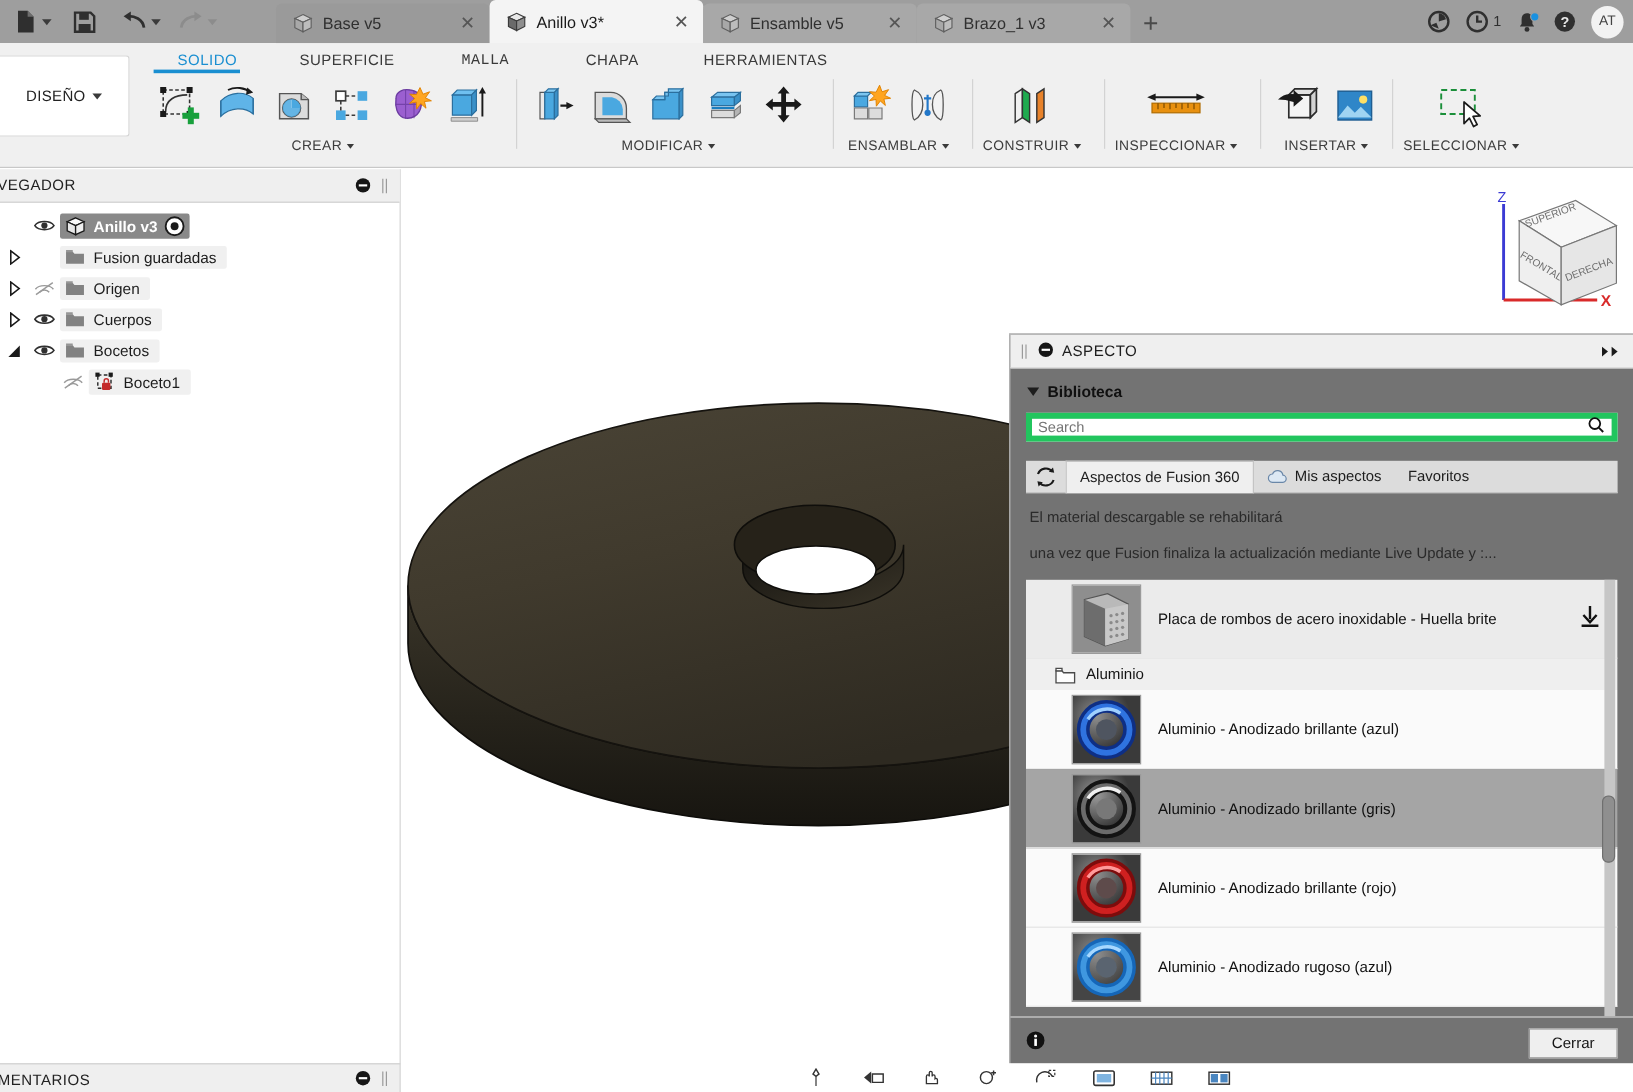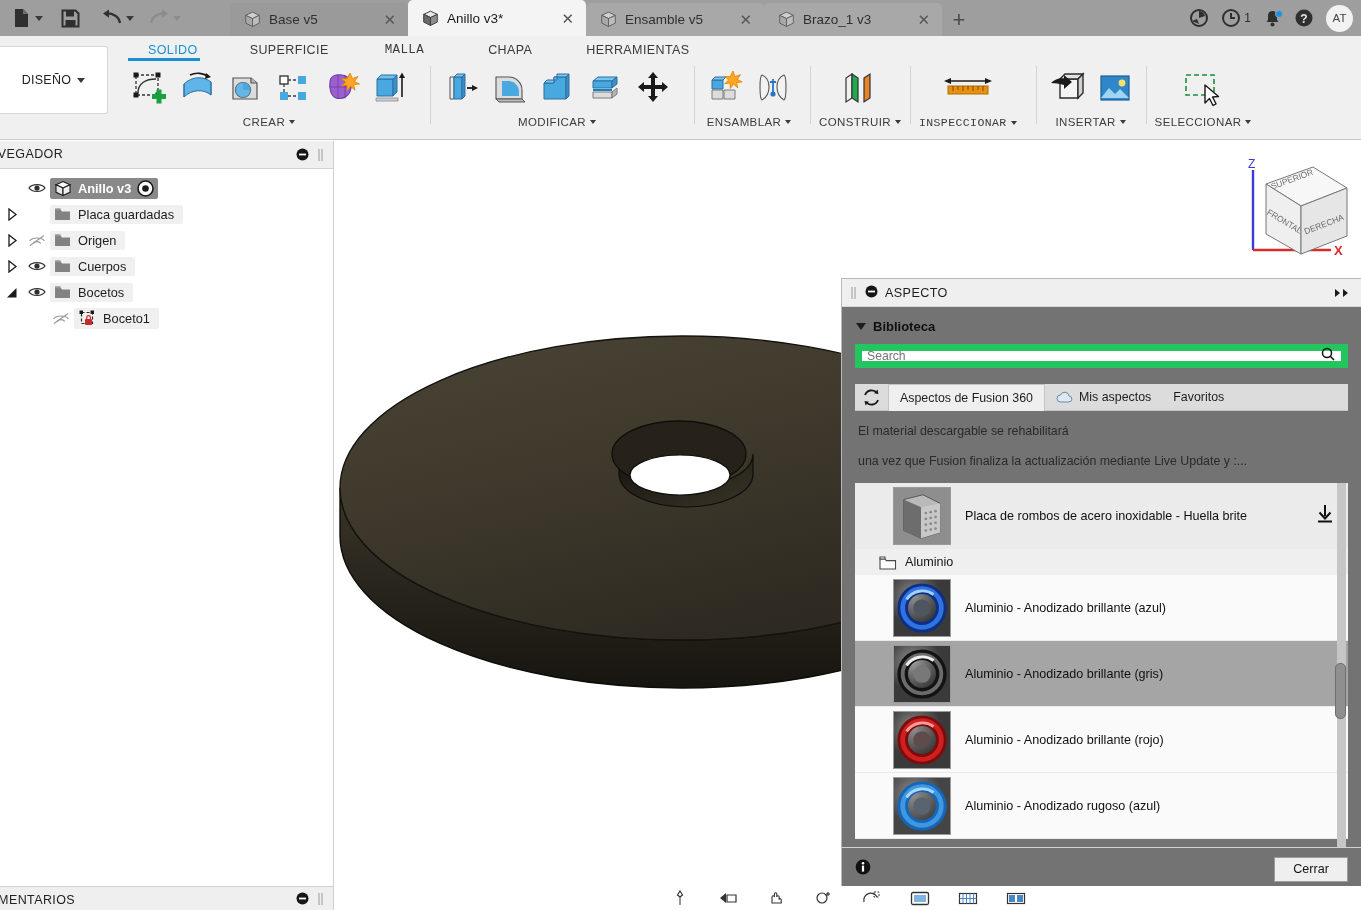--- a/index.html
+++ b/index.html
@@ -123,21 +123,21 @@
   }
   .asp-grip{ width:8px;height:14px; }
   .asp-expand{ position:absolute; right:8px; top:8px; font-size:12px; color:#222;
                letter-spacing:-2px; cursor:pointer; }
   .asp-body{ flex:1; display:flex; flex-direction:column; padding:0 13px; overflow:hidden; }
   .sec-title{ display:flex; align-items:center; gap:7px; font-size:13px; font-weight:bold;
               color:#101010; padding:12px 0 10px 1px; cursor:pointer; }
   .tri-d{ width:0;height:0;border-left:5px solid transparent;border-right:5px solid transparent;
           border-top:7px solid #1d1d1d; }
   .searchbar{
-    height:24px; background:#fff; border:7px solid #22c55e; display:flex; align-items:center;
+    height:24px; background:#fff; border:5px solid #22c55e; display:flex; align-items:center;
     padding:0 6px 0 5px;
   }
   .searchbar input{
     flex:1; border:none; outline:none; font-size:12.2px; color:#333;
     font-family:"Liberation Sans", sans-serif; background:transparent;
   }
   .tabrow{
     display:flex; align-items:stretch; height:27px; margin-top:16px;
     background:#dcdcdc; border-bottom:1px solid #c4c4c4;
   }
@@ -497,21 +497,21 @@
               <path d="M24 9 l6 -4 v24 l-6 4 z" fill="#e8822a" stroke="#333" stroke-width="1.2"></path>
             </svg>
           </div>
         </div>
         <div class="plabel">
           <span>CONSTRUIR</span>
           <span class="caret sm"></span>
         </div>
       </div>
 
-      <div class="rpanel" style="font-family:Liberation Mono, monospace;">
+      <div class="rpanel" style="margin-left:10px;">
         <div class="rrow">
           <div class="ritem" style="width:76px">
             <svg width="56" height="38" viewBox="0 0 56 38">
               <line x1="8" y1="12" x2="48" y2="12" stroke="#1a1a1a" stroke-width="1.6"></line>
               <path d="M4 12 L11 9 L11 15 Z" fill="#1a1a1a"></path>
               <path d="M52 12 L45 9 L45 15 Z" fill="#1a1a1a"></path>
               <rect x="8" y="17" width="40" height="8" fill="#e8900f" stroke="#b06c00" stroke-width="1"></rect>
               <g stroke="#7a4a00" stroke-width="1">
                 <line x1="13" y1="17" x2="13" y2="22"></line>
                   <line x1="18" y1="17" x2="18" y2="21"></line>
@@ -619,21 +619,21 @@
           <svg width="11" height="13" viewBox="0 0 11 13">
               <path d="M2 1 L9 6.5 L2 12 Z" fill="none" stroke="#1a1a1a" stroke-width="1.3"></path>
             </svg>
         </div>
         <div class="eye"></div>
         <div class="tnode">
           <svg class="folder-ico" viewBox="0 0 18 15">
             <path d="M1 3 h6 l1.5 1.8 h8.5 v9 h-16 z" fill="#828282"></path>
             <path d="M1 1.4 h6 v2 h-6 z" fill="#969696"></path>
           </svg>
-          <span class="tname">Placa guardadas</span>
+          <span class="tname">Fusion guardadas</span>
         </div>
       </div>
 
       <div class="trow">
         <div class="twist">
           <svg width="11" height="13" viewBox="0 0 11 13">
               <path d="M2 1 L9 6.5 L2 12 Z" fill="none" stroke="#1a1a1a" stroke-width="1.3"></path>
             </svg>
         </div>
         <div class="eye">

